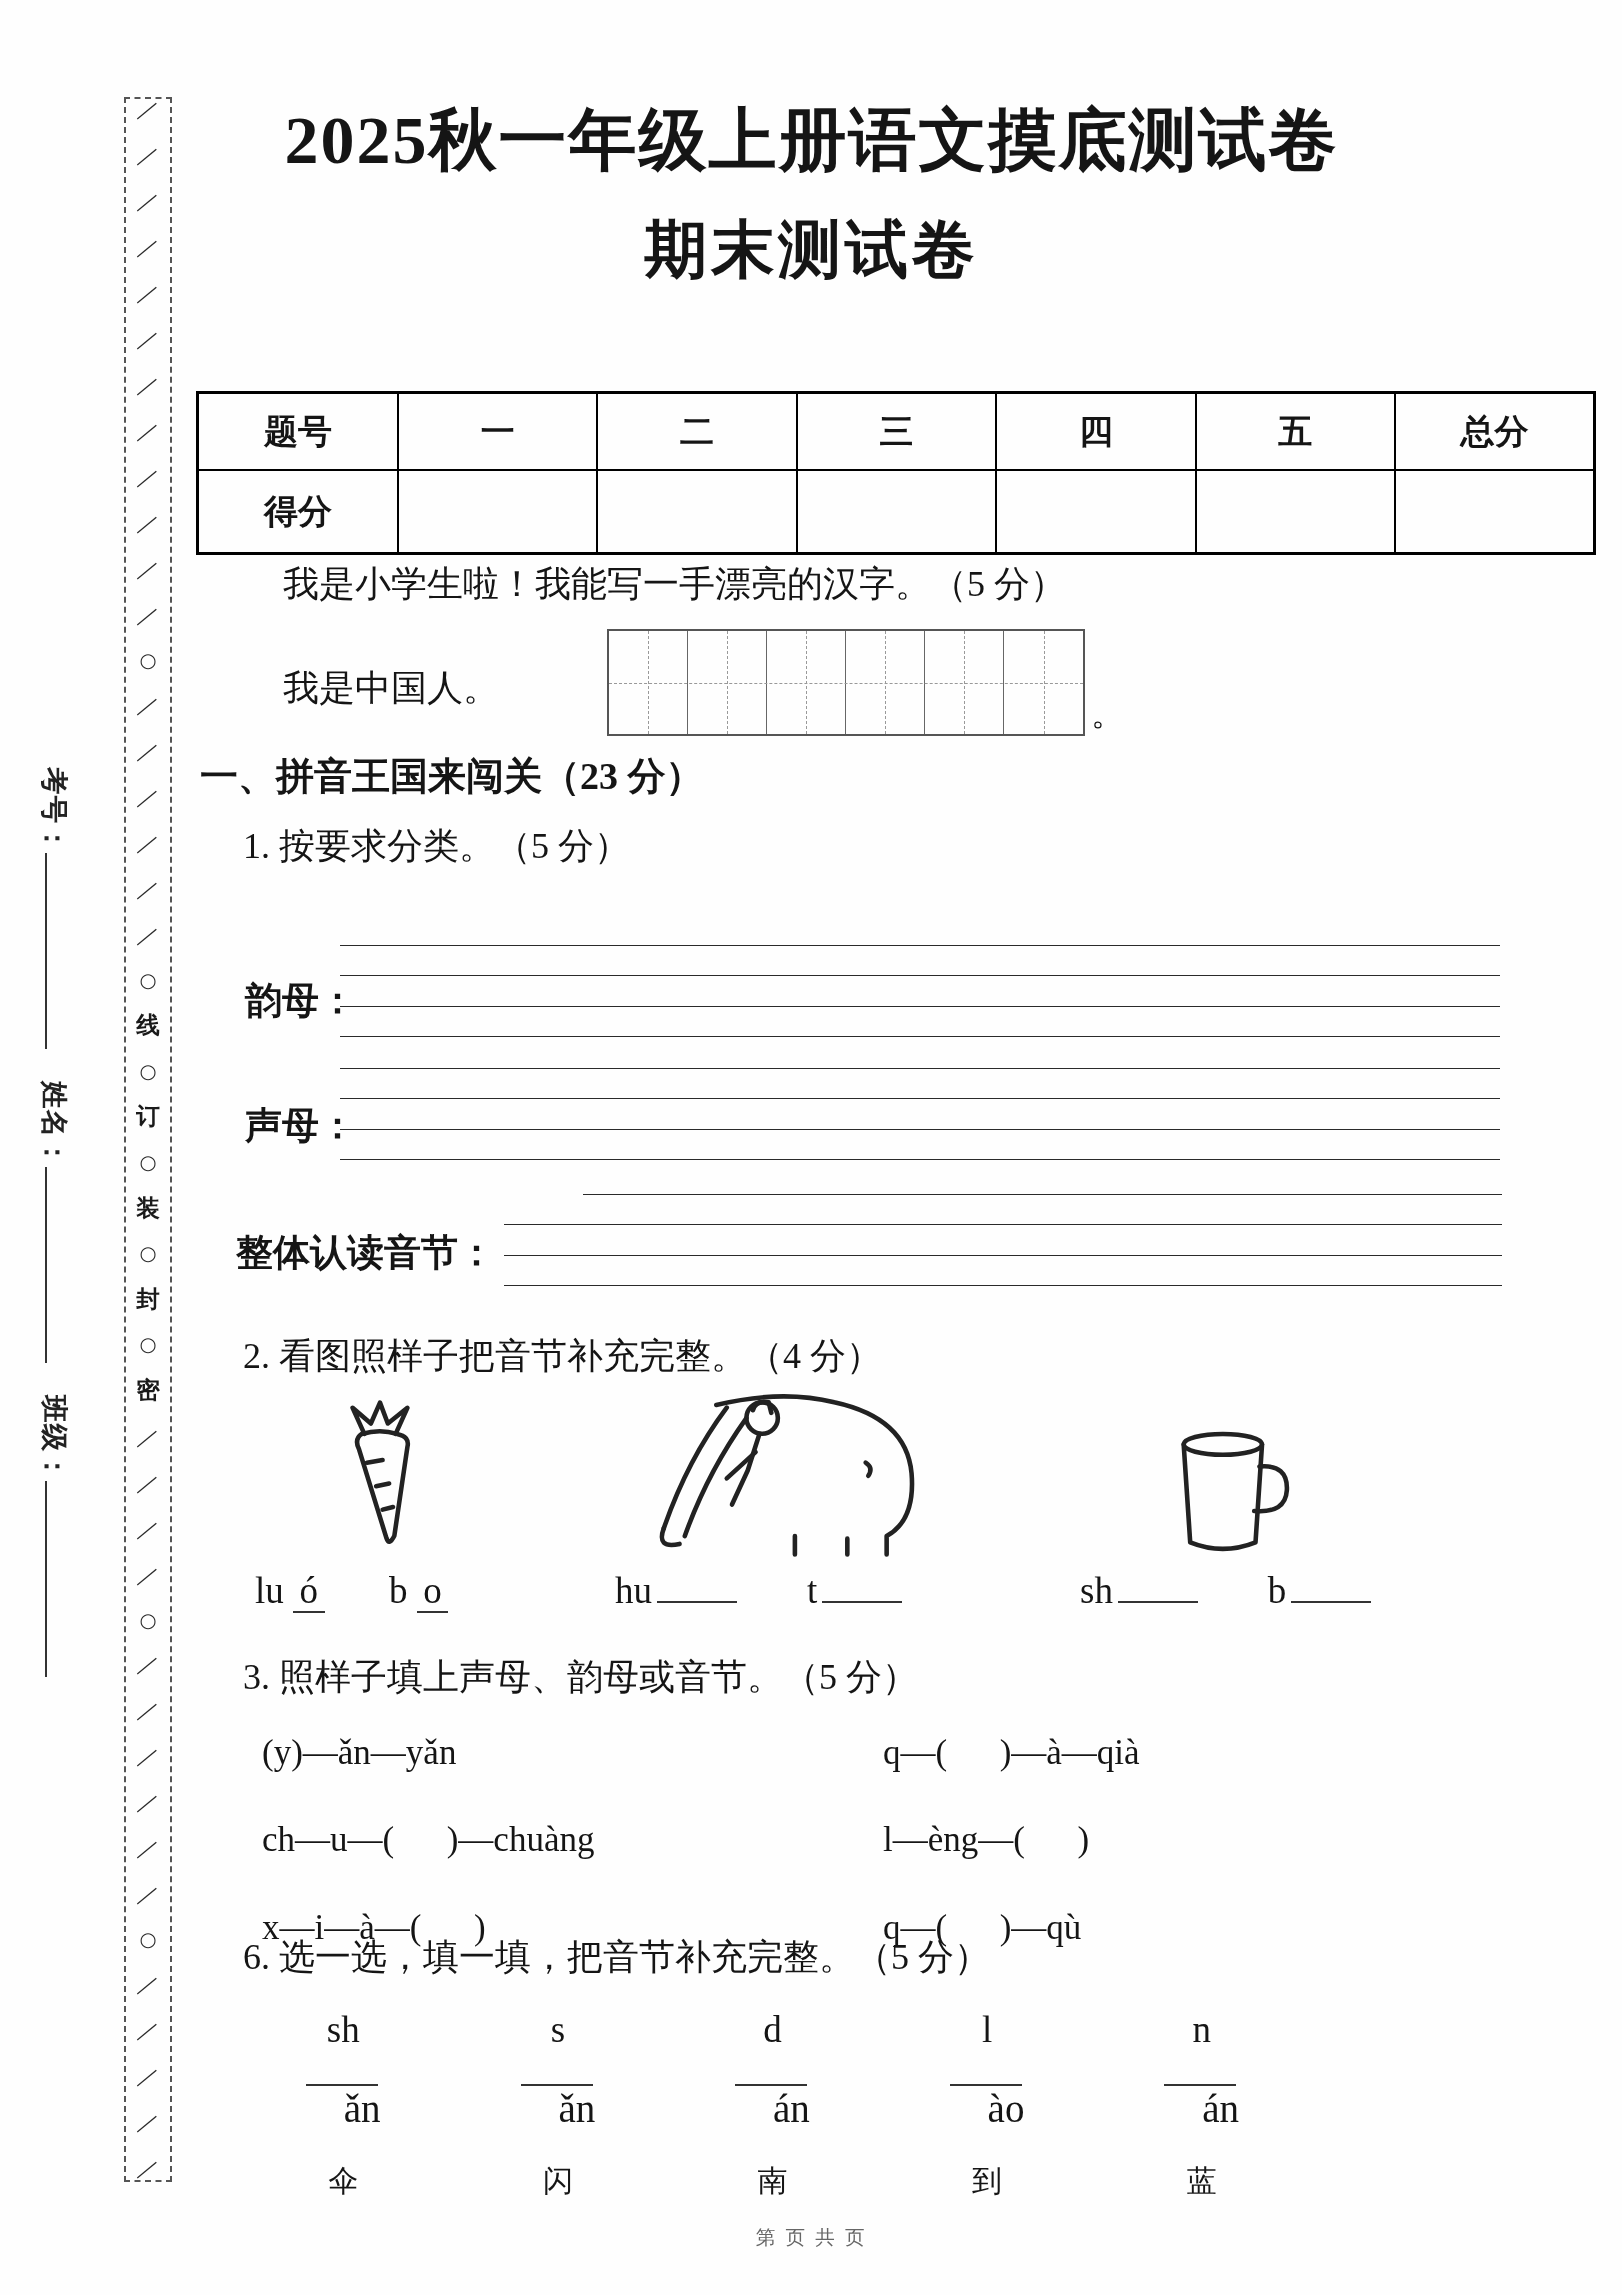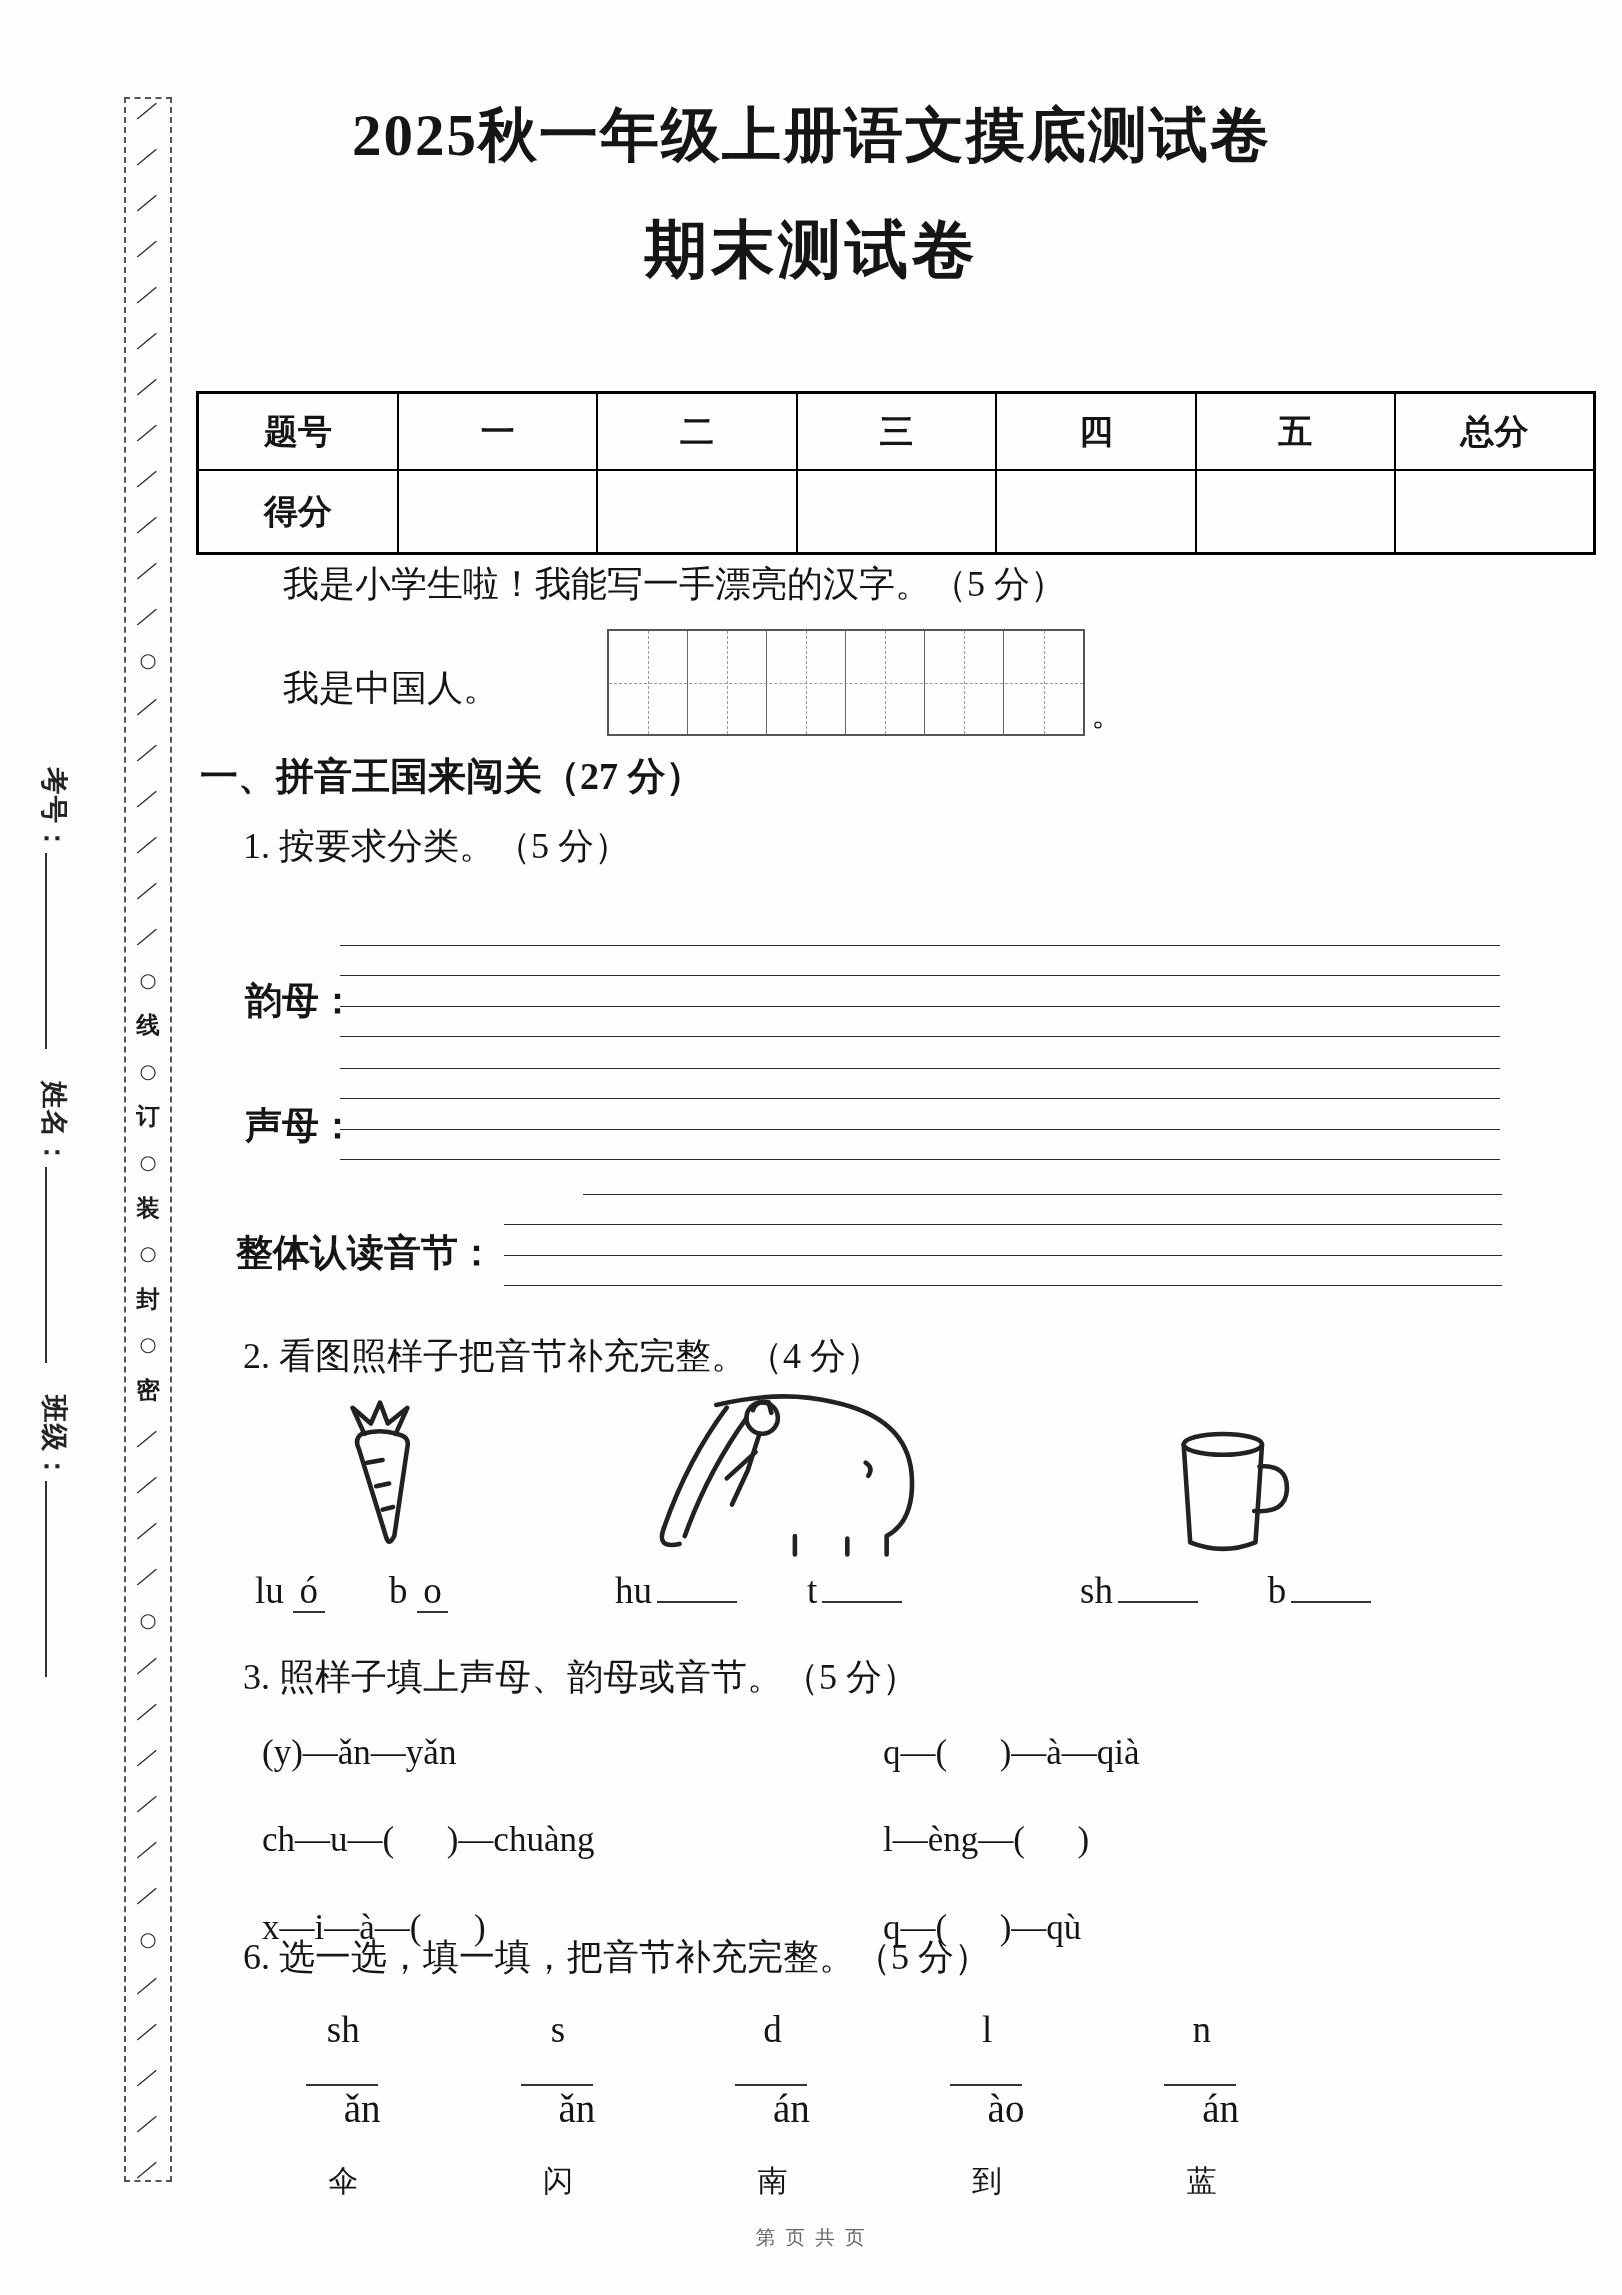--- a/index.html
+++ b/index.html
@@ -20,21 +20,21 @@
   .circ{font-size:19.6px;color:#2b2b2b;line-height:1;}
   .schar{font-size:23.6px;font-weight:700;color:#1a1a1a;line-height:1;}
 
   .side-field{
     left:73px;white-space:nowrap;font-size:27.5px;font-weight:700;color:#222;
     transform:rotate(90deg);transform-origin:0 0;letter-spacing:1.3px;
   }
   .side-blank{display:inline-block;width:196px;height:26px;border-bottom:2px solid #333;}
 
   
-  .title{left:85px;width:1453px;top:103px;text-align:center;font-size:59px;font-weight:900;letter-spacing:2px;line-height:1.1;}
+  .title{left:85px;width:1453px;top:103px;text-align:center;font-size:68px;font-weight:900;letter-spacing:2px;line-height:1.1;}
   .subtitle{left:85px;width:1453px;top:207px;text-align:center;font-size:63px;font-weight:900;letter-spacing:3.9px;}
   .meta{left:85px;width:1453px;top:326px;text-align:center;font-size:37px;font-weight:700;}
 
   
   .score-table{left:196px;top:391px;width:1400px;border-collapse:collapse;table-layout:fixed;}
   .score-table td{
     border:2px solid #000;height:73px;text-align:center;vertical-align:middle;
     font-size:34px;font-weight:700;
   }
   .score-table tr:last-child td{height:79px;margin-top:32px;}
@@ -182,21 +182,21 @@
   <div class="hanzi-grid">
     <div class="hanzi-cell"></div>
     <div class="hanzi-cell"></div>
     <div class="hanzi-cell"></div>
     <div class="hanzi-cell"></div>
     <div class="hanzi-cell"></div>
     <div class="hanzi-cell"></div>
   </div>
   <div class="abs grid-period">。</div>
 
-  <div class="abs sec-heading">一、拼音王国来闯关（27 分）</div>
+  <div class="abs sec-heading">一、拼音王国来闯关（23 分）</div>
 
   <div class="abs q-label" style="left:219px;top:822px">1. 按要求分类。（5 分）</div>
 
   <div class="abs fourline" style="left:340px;top:945px;width:1160px">
     <i></i>
       <i></i>
       <i></i>
       <i></i>
   </div>
   <div class="abs cat-label" style="left:245px;top:976px">韵母：</div>

